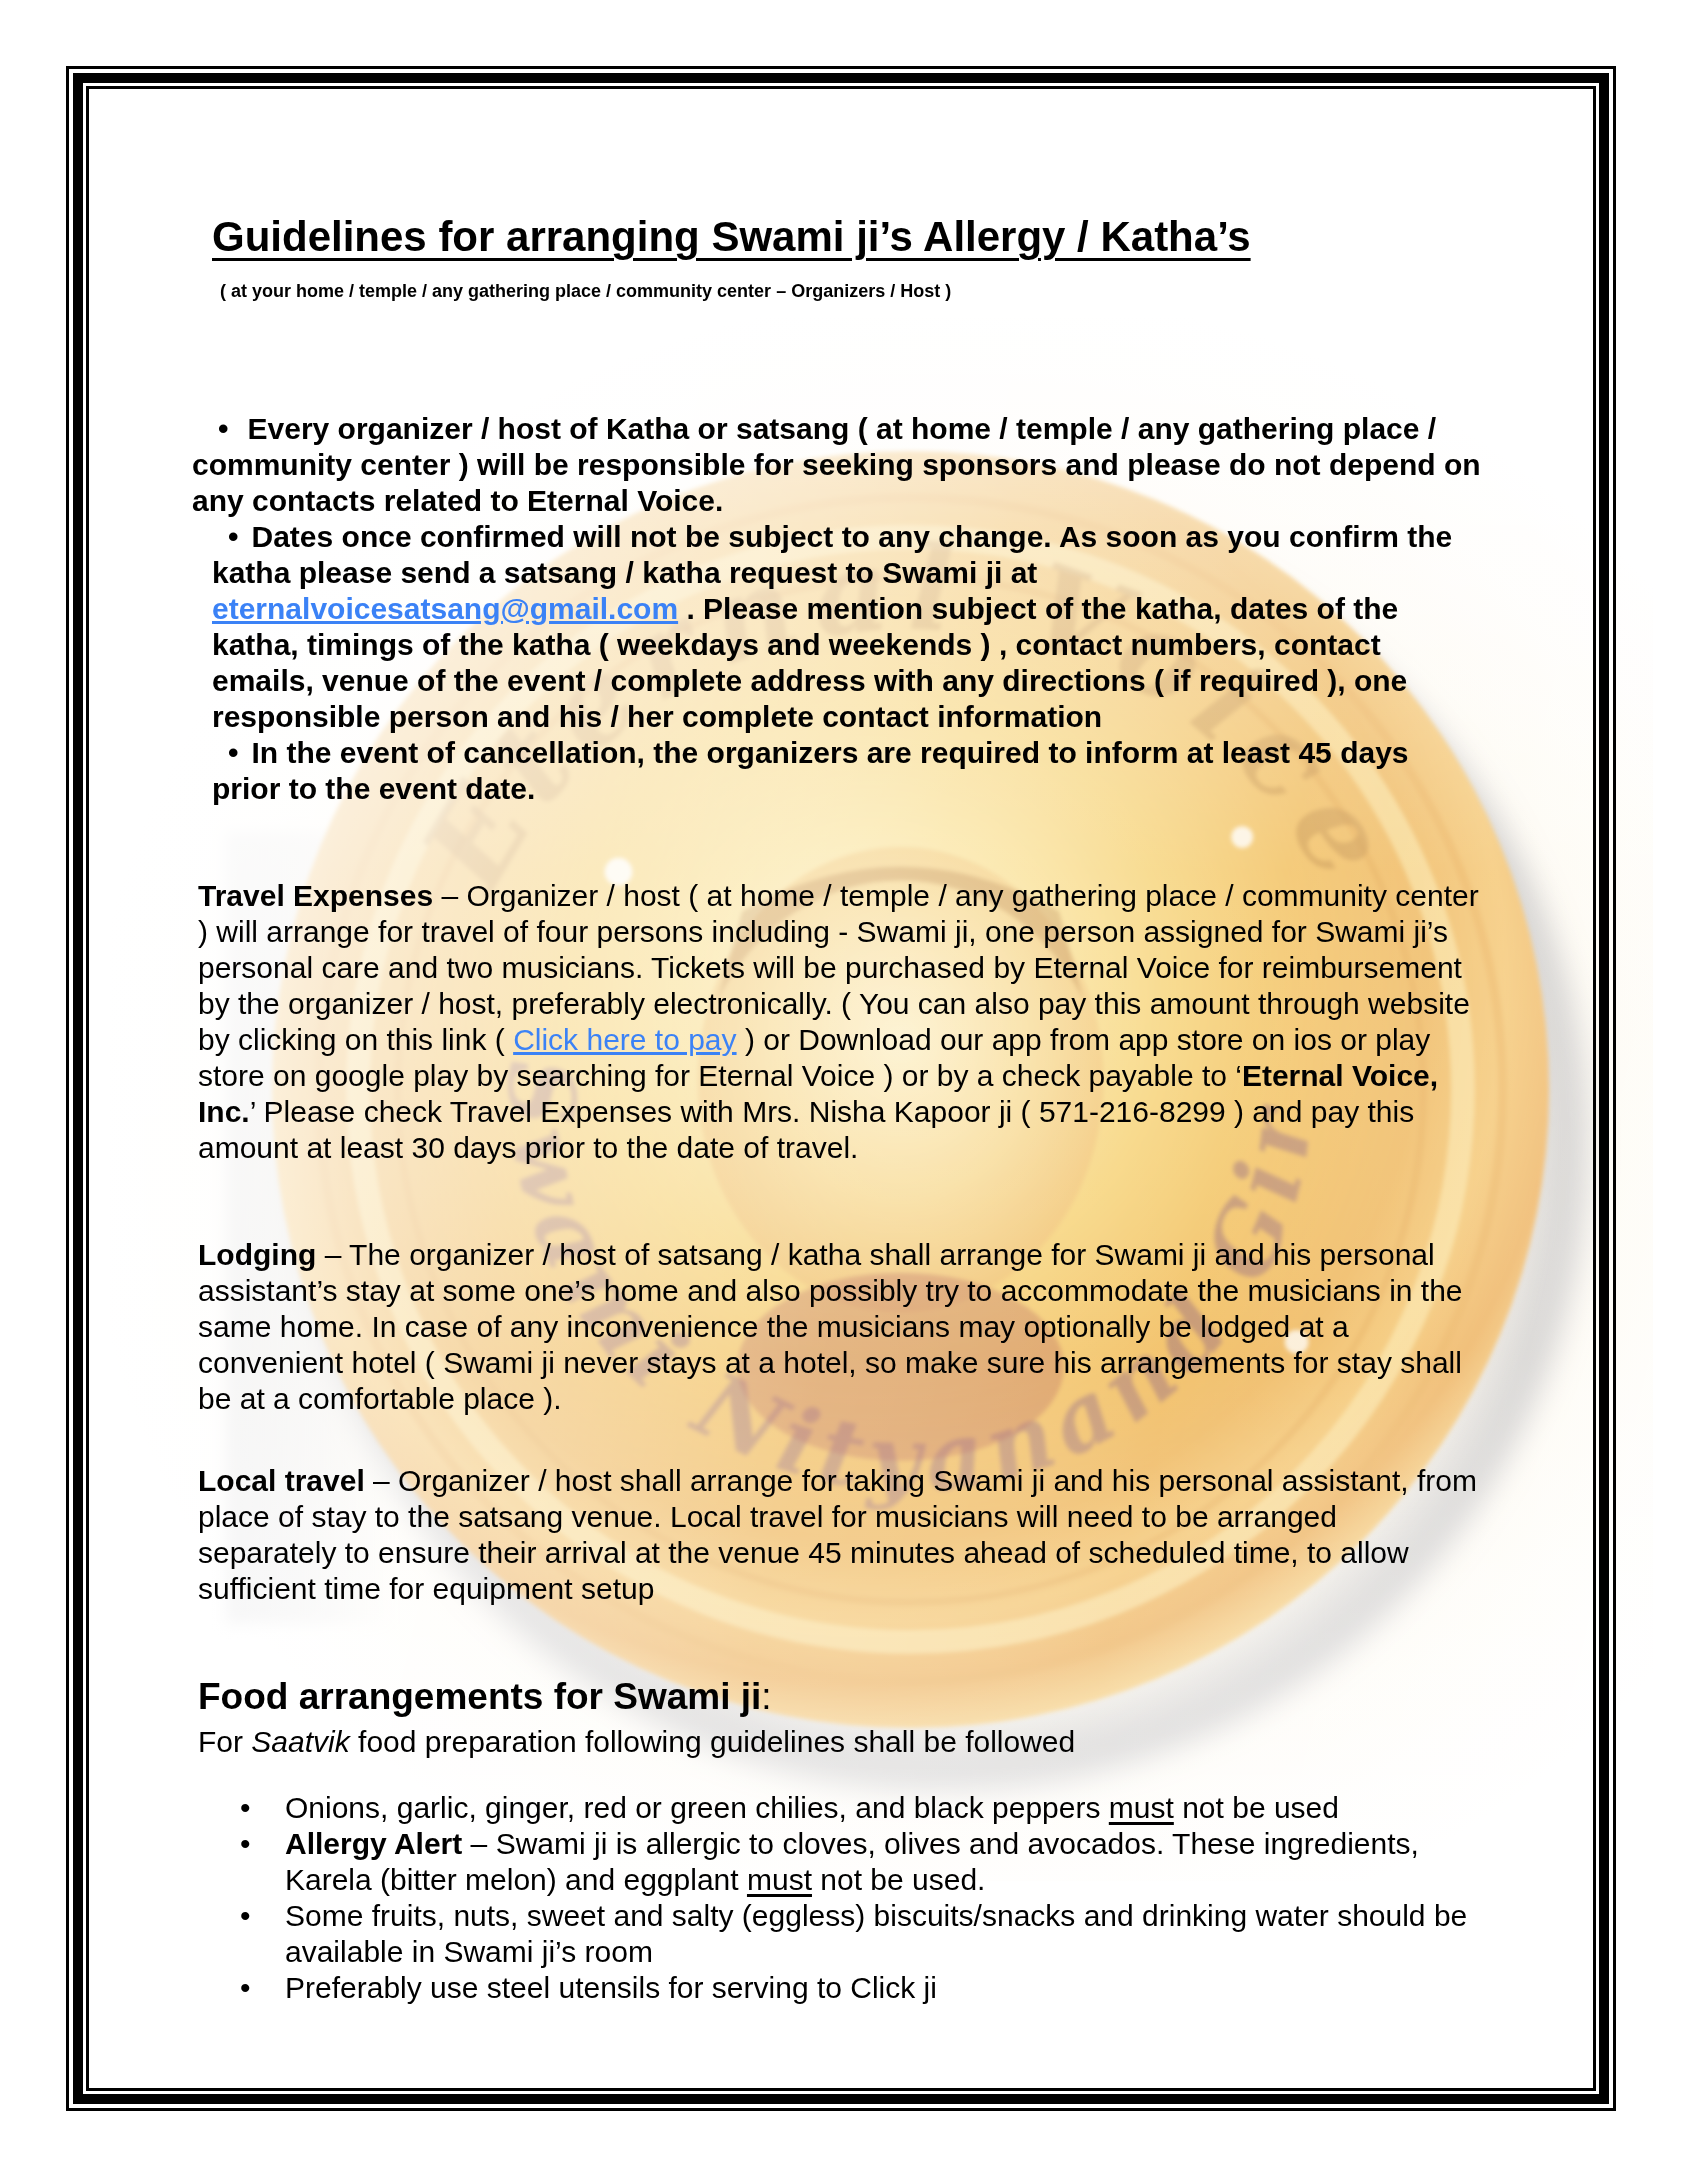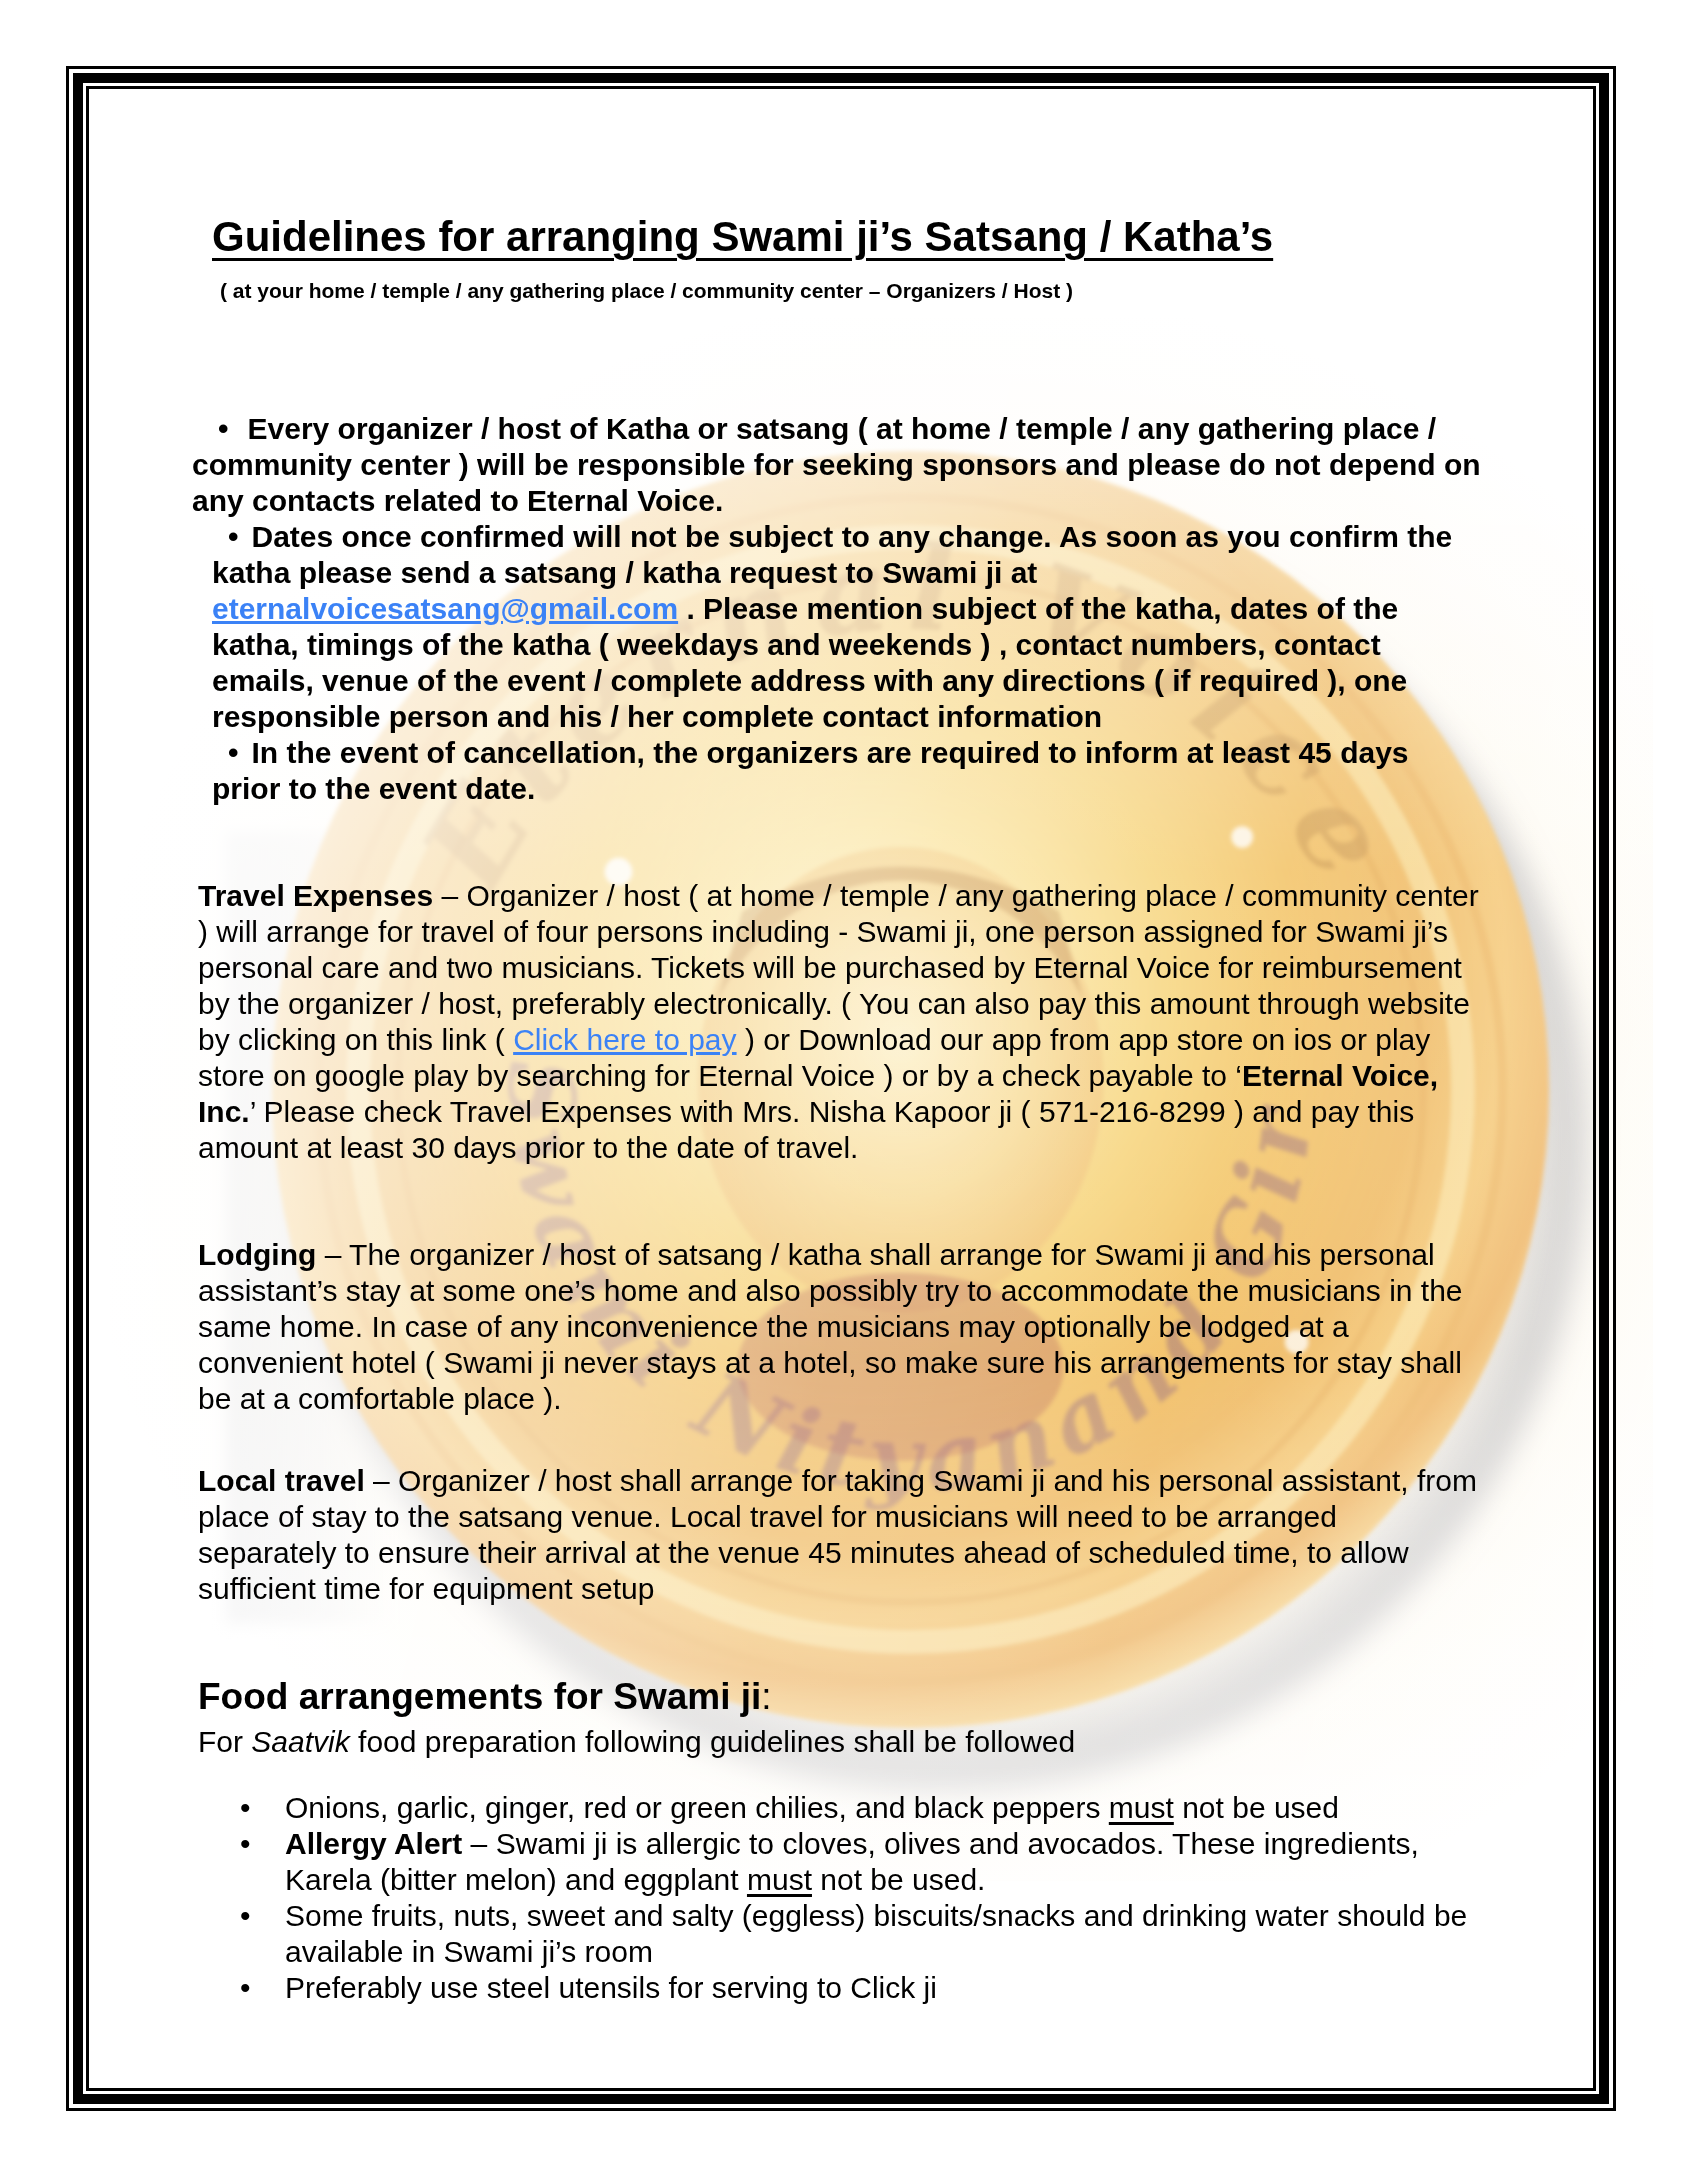--- a/index.html
+++ b/index.html
@@ -29,21 +29,21 @@
       linear-gradient(103deg, #fff 7%, rgba(255,255,255,.85) 20%, rgba(255,255,255,.5) 36%,
         rgba(255,255,255,.22) 52%, rgba(255,255,255,.12) 68%, rgba(255,255,255,.32) 84%, rgba(255,255,255,.72) 97%),
       linear-gradient(180deg, #fff 2%, rgba(255,255,255,.9) 13%, rgba(255,255,255,.5) 24%,
         rgba(255,255,255,.15) 40%, rgba(255,255,255,.1) 62%, rgba(255,255,255,.45) 80%, rgba(255,255,255,.95) 95%);}
 
   
   .content{position:absolute;left:198px;top:0;width:1283px;z-index:10;
     font-size:30px;line-height:36px;}
   .title{font-size:42px;line-height:50px;font-weight:bold;margin:212px 0 0 14px;}
   .title .u{text-decoration:underline;text-decoration-thickness:3px;text-underline-offset:7px;}
-  .subtitle{font-size:21px;line-height:34px;font-weight:bold;margin:12px 0 0 22px;}
+  .subtitle{font-size:18px;line-height:34px;font-weight:bold;margin:12px 0 0 22px;}
 
   p{margin:0;}
   .ib{font-weight:bold;}
   .ib .bm1{margin-right:19px;}
   .ib .bm2{margin-right:13px;}
   .b1{margin:103px 0 0 -6px;text-indent:26px;}
   .b2{margin:0 0 0 14px;text-indent:16px;}
   .b3{margin:0 0 0 14px;text-indent:16px;}
 
   .sec{margin-top:71px;}
@@ -116,21 +116,21 @@
 
 <div class="frame-outer">
   <div class="frame-mid">
     <div class="frame-inner"></div>
   </div>
 </div>
 
 <div class="content">
 
   <div class="title">
-    <span class="u">Guidelines for arranging Swami ji’s Satsang / Katha’s</span>
+    <span class="u">Guidelines for arranging Swami ji’s Allergy / Katha’s</span>
   </div>
   <div class="subtitle">( at your home / temple / any gathering place / community center – Organizers / Host )</div>
 
   <p class="ib b1"><span class="bm1">•</span><span>Every organizer / host of Katha or satsang ( at home / temple / any gathering place / community center ) will be responsible for seeking sponsors and please do not depend on any contacts related to Eternal Voice.</span></p>
 
   <p class="ib b2"><span class="bm2">•</span><span>Dates once confirmed will not be subject to any change. As soon as you confirm the katha please send a satsang / katha request to Swami ji at </span><br><a class="lnk">eternalvoicesatsang@gmail.com</a><span> . Please mention subject of the katha, dates of the katha, timings of the katha ( weekdays and weekends ) , contact numbers, contact emails, venue of the event / complete address with any directions ( if required ), one responsible person and his / her complete contact information</span></p>
 
   <p class="ib b3"><span class="bm2">•</span><span>In the event of cancellation, the organizers are required to inform at least 45 days prior to the event date.</span></p>
 
   <p class="sec sec-travel"><span class="sec-head">Travel Expenses</span><span> – Organizer / host ( at home / temple / any gathering place / community center ) will arrange for travel of four persons including - Swami ji, one person assigned for Swami ji’s personal care and two musicians. Tickets will be purchased by Eternal Voice for reimbursement by the organizer / host, preferably electronically. ( You can also pay this amount through website by clicking on this link ( </span><a class="lnk">Click here to pay</a><span> ) or Download our app from app store on ios or play store on google play by searching for Eternal Voice ) or by a check payable to ‘</span><span class="bold">Eternal Voice, Inc.</span><span>’ Please check Travel Expenses with Mrs. Nisha Kapoor ji ( 571-216-8299 ) and pay this amount at least 30 days prior to the date of travel.</span></p>

